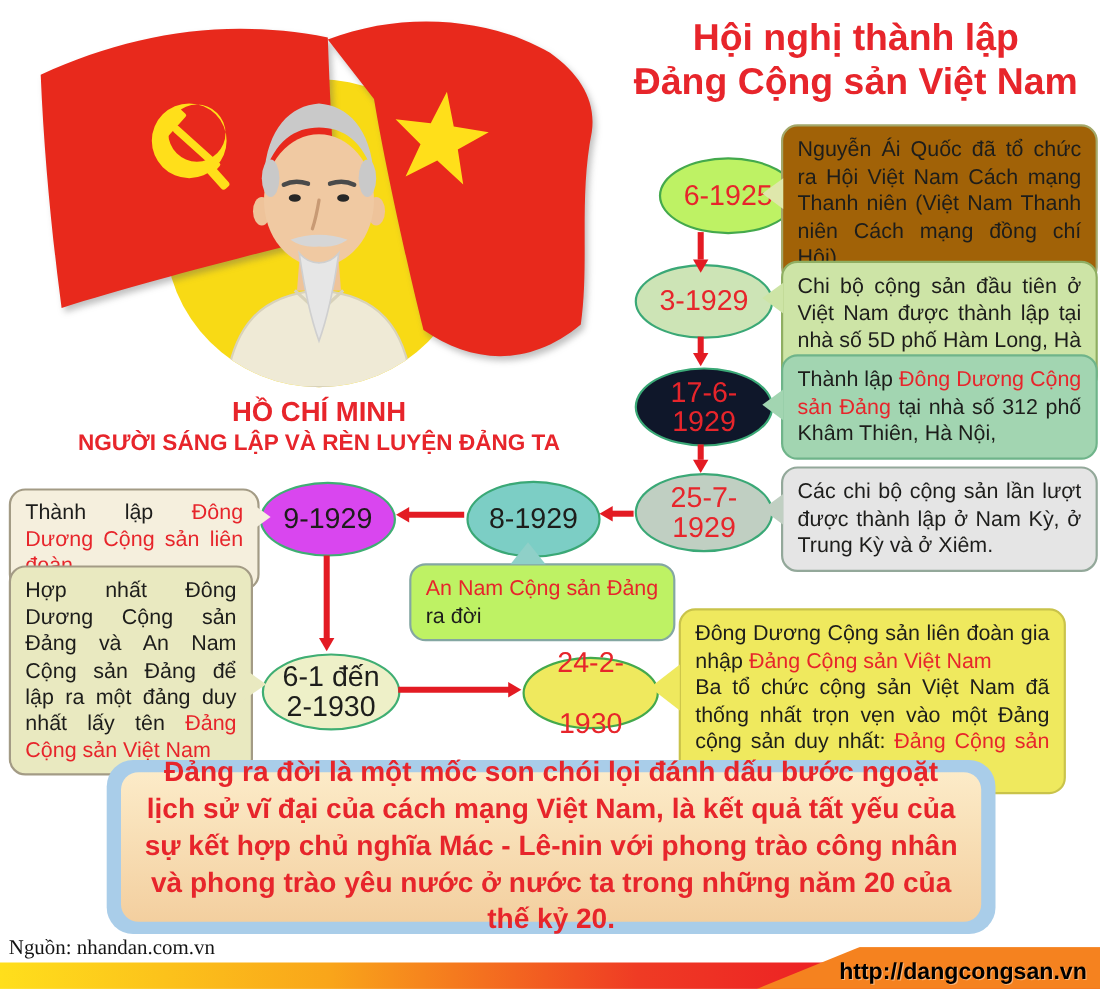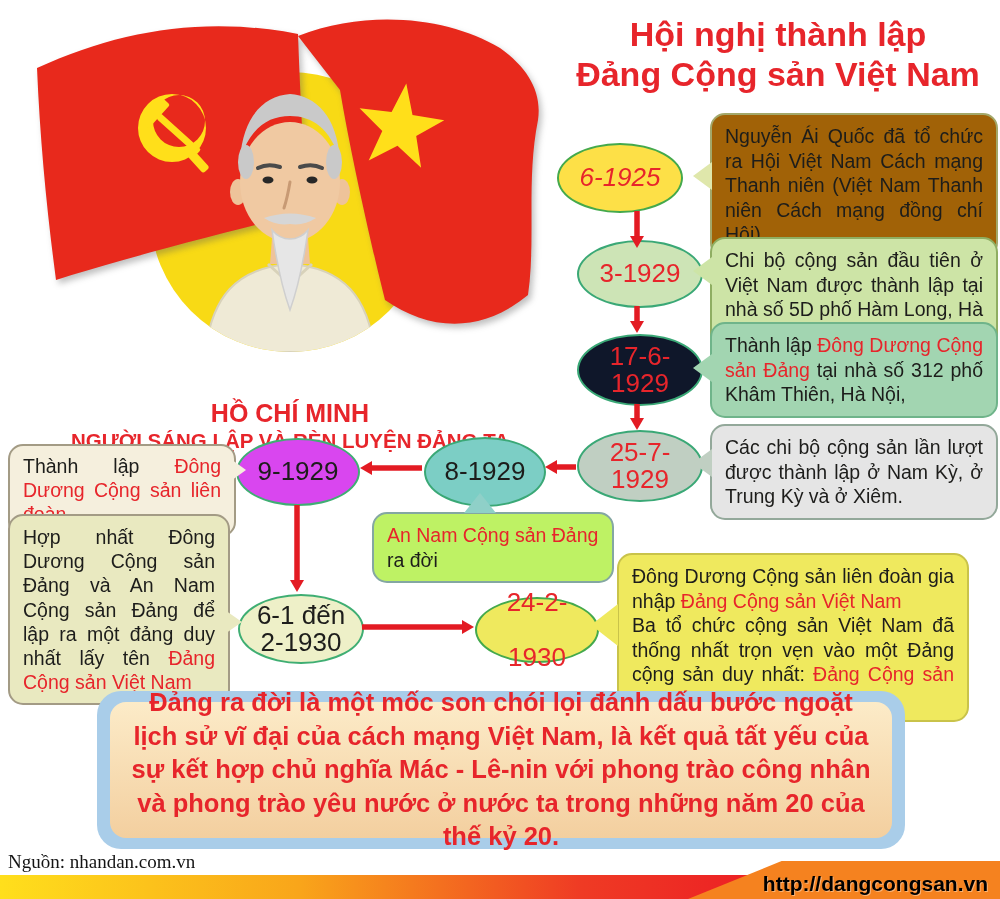--- a/index.html
+++ b/index.html
@@ -5,21 +5,21 @@
   html,body{margin:0;padding:0;background:#fff;}
   .stage{position:relative;width:1000px;height:899px;background:#fff;overflow:hidden;
          font-family:"Liberation Sans","DejaVu Sans",sans-serif;color:#1d1d1b;}
   .abs{position:absolute;}
   
   .main-title{position:absolute;left:560px;top:14px;width:436px;text-align:center;
               font-weight:bold;font-size:34px;line-height:1.18;color:#e7252b;}
   
   .caption{position:absolute;left:28px;top:360px;width:524px;text-align:center;
            color:#e7252b;font-weight:bold;}
-  .caption .nm{font-size:25px;line-height:1.2;margin-top:38px;}
+  .caption .nm{font-size:25px;line-height:1.2;}
   .caption .sub{font-size:20.5px;line-height:1.25;}
   
   .node{position:absolute;border:2.5px solid #3aa876;border-radius:50%;
         display:flex;flex-direction:column;align-items:center;justify-content:center;
         font-size:26px;line-height:1.04;text-align:center;}
   .node span{display:block;}
   
   .note{position:absolute;border:2px solid;border-radius:15px;padding:9px 13px;
         font-size:19.5px;line-height:1.26;text-align:justify;color:#1d1d1b;}
   .red{color:#e7252b;}
@@ -99,21 +99,21 @@
   <div class="main-title">
     <div>Hội nghị thành lập</div>
     <div>Đảng Cộng sản Việt Nam</div>
   </div>
 
   <div class="caption">
     <div class="nm">HỒ CHÍ MINH</div>
     <div class="sub">NGƯỜI SÁNG LẬP VÀ RÈN LUYỆN ĐẢNG TA</div>
   </div>
 
-  <div class="node" style="left:557px;top:143px;width:122px;height:66px;background:#fde047;border-color:#44a94c;color:#e7252b;font-style:italic;">
+  <div class="node" style="left:599px;top:143px;width:122px;height:66px;background:#bef264;border-color:#44a94c;color:#e7252b;">
     <span>6-1925</span>
   </div>
   <div class="node" style="left:577px;top:240px;width:122px;height:64px;background:#cde4b6;color:#e7252b;">
     <span>3-1929</span>
   </div>
   <div class="node" style="left:577px;top:334px;width:122px;height:68px;background:#0f172a;color:#e7252b;">
     <span>17-6-</span>
     <span>1929</span>
   </div>
   <div class="node" style="left:577px;top:430px;width:122px;height:68px;background:#c0cfc2;color:#e7252b;">

